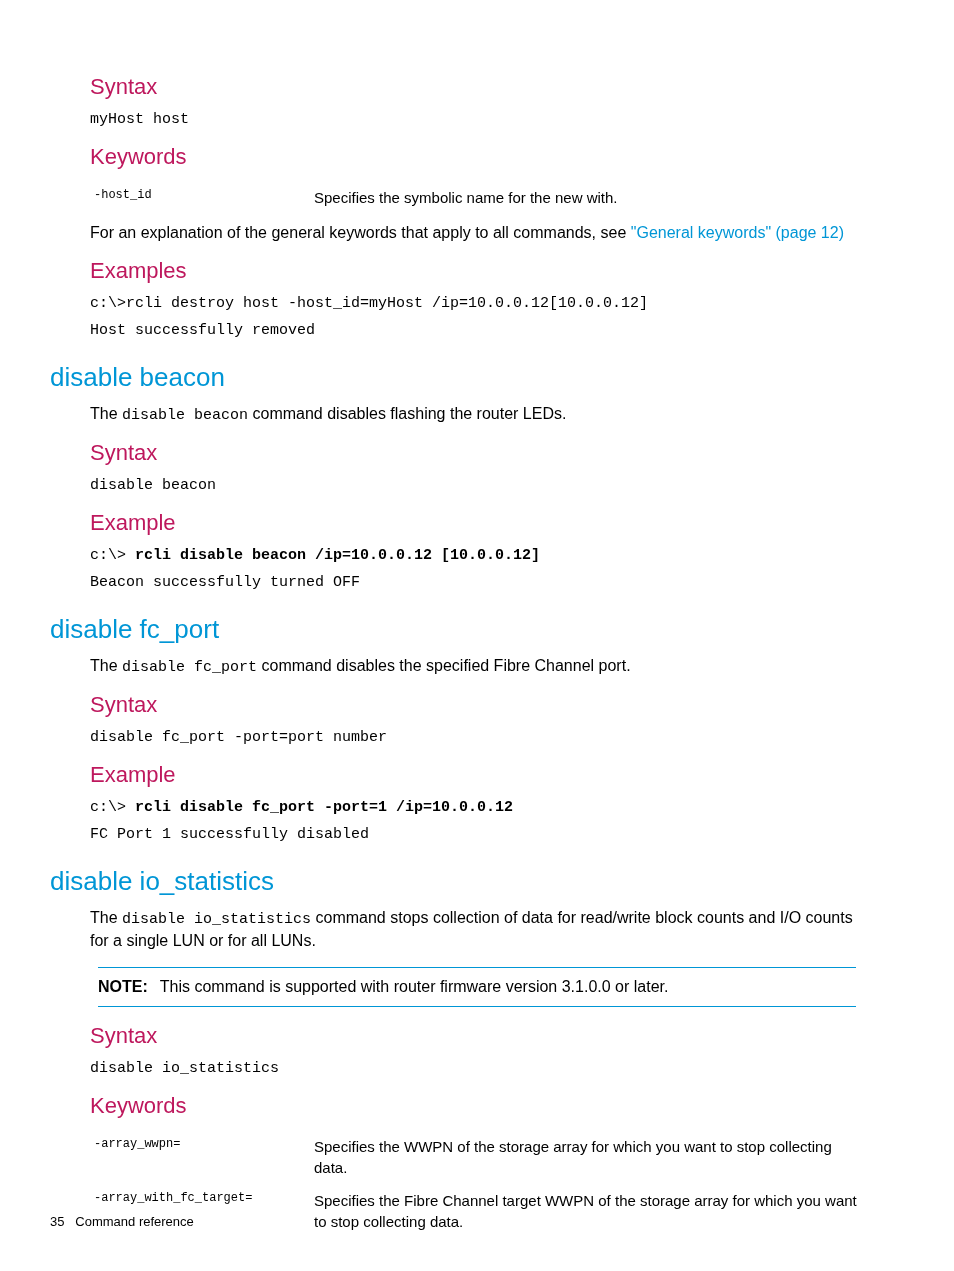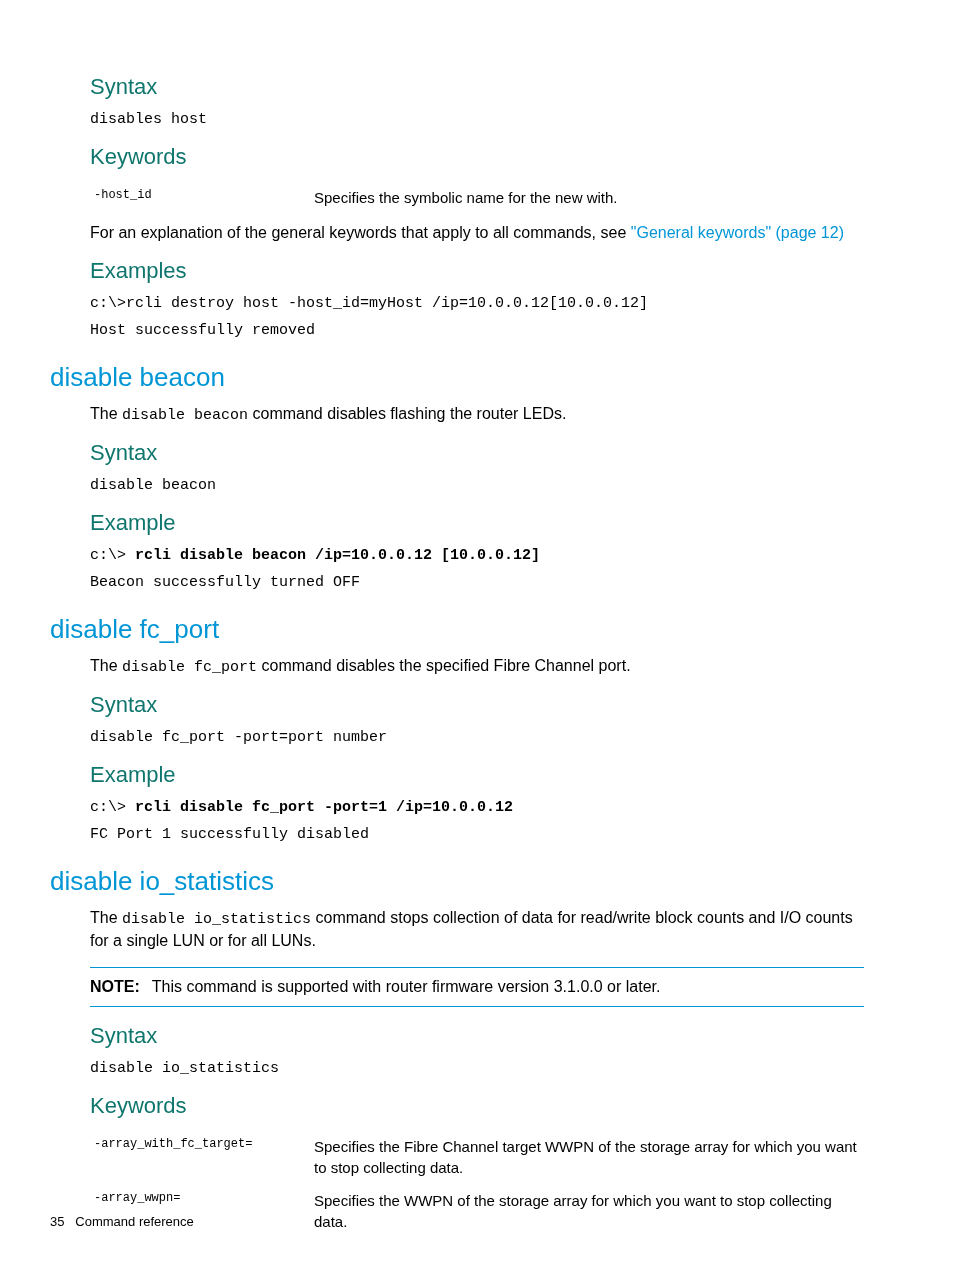--- a/index.html
+++ b/index.html
@@ -15,21 +15,21 @@
     line-height: 1.4;
   }
   .h1 {
     font-size: 26px;
     color: #0096d6;
     font-weight: 300;
     margin: 18px 0 8px -40px;
   }
   .h2 {
     font-size: 22px;
-    color: #0f766e;
+    color: #be185d;
     font-weight: 300;
     margin: 12px 0 6px 0;
   }
   .mono {
     font-family: "Courier New", monospace;
     font-size: 15px;
     white-space: pre;
   }
   .mono-inline {
     font-family: "Courier New", monospace;
@@ -57,21 +57,21 @@
   .ktable td.kw {
     width: 220px;
     font-family: "Courier New", monospace;
     font-size: 12px;
     margin-top: 16px;
   }
   .note-box {
     border-top: 1px solid #0096d6;
     border-bottom: 1px solid #0096d6;
     padding: 8px 0;
-    margin: 14px 0;
+    margin: 14px 8px;
     font-weight: 300;
   }
   .note-label {
     font-weight: 700;
     margin-right: 12px;
   }
   .footer {
     position: absolute;
     bottom: 40px;
     left: 50px;
@@ -79,21 +79,21 @@
     font-weight: 300;
   }
   .bold { font-weight: 700; margin-top: 25px; }
   .italic { }
   .block { margin: 6px 0; }
 </style>
 </head>
 <body>
 
 <div class="h2">Syntax</div>
-<div class="mono block">disables host</div>
+<div class="mono block">myHost host</div>
 
 <div class="h2">Keywords</div>
 <table class="ktable">
   <tbody>
       <tr>
     <td class="kw">-host_id</td>
     <td>Specifies the symbolic name for the new with.</td>
   </tr>
 </tbody>
   </table>
@@ -131,25 +131,25 @@
 </p>
 <div class="note-box">
   <span class="note-label">NOTE:</span><span>This command is supported with router firmware version 3.1.0.0 or later.</span>
 </div>
 <div class="h2">Syntax</div>
 <div class="mono block">disable io_statistics</div>
 <div class="h2">Keywords</div>
 <table class="ktable">
   <tbody>
       <tr>
+    <td class="kw">-array_wwpn=</td>
+    <td>Specifies the WWPN of the storage array for which you want to stop collecting data.</td>
+  </tr>
+  <tr>
     <td class="kw">-array_with_fc_target=</td>
     <td>Specifies the Fibre Channel target WWPN of the storage array for which you want to stop collecting data.</td>
-  </tr>
-  <tr>
-    <td class="kw">-array_wwpn=</td>
-    <td>Specifies the WWPN of the storage array for which you want to stop collecting data.</td>
   </tr>
 </tbody>
   </table>
 
 <div class="footer">
   <span>35</span>&nbsp;&nbsp;&nbsp;<span>Command reference</span>
 </div>
 
 </body></html>

